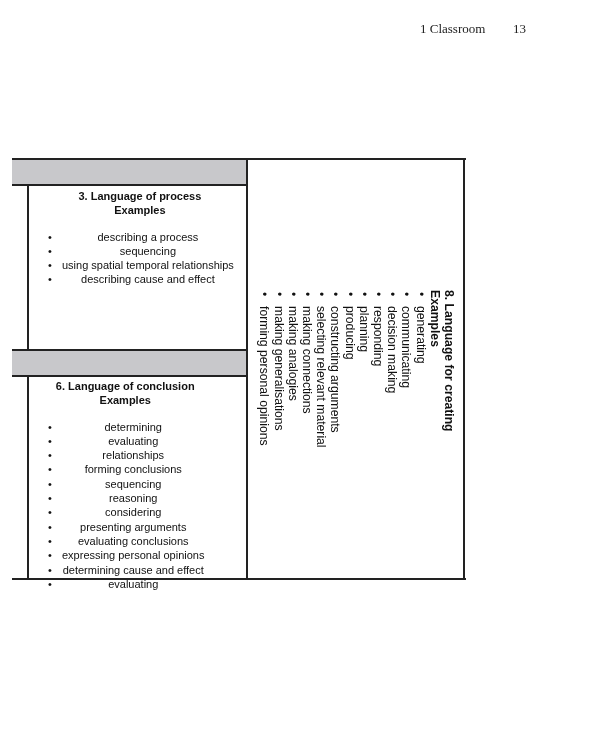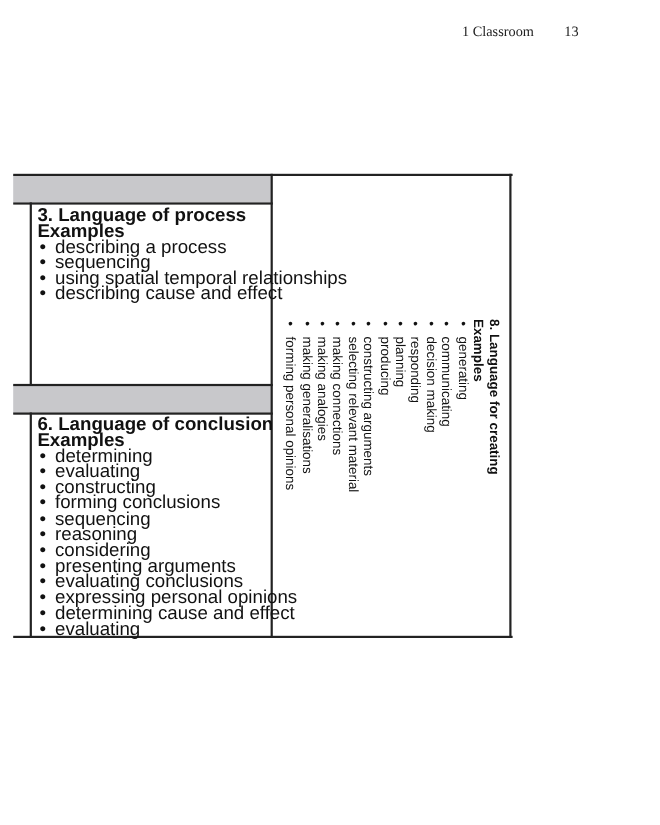--- a/index.html
+++ b/index.html
@@ -5,24 +5,24 @@
     html, body { margin: 0; padding: 0; background: #ffffff; }
     body { width: 600px; height: 750px; position: relative; overflow: hidden; font-family: "Liberation Sans", sans-serif; color: #111; }
     .running-head { position: absolute; top: 21px; left: 420px; font-family: "Liberation Serif", serif; font-size: 13px; color: #222; }
     .running-head .chapter { position: absolute; left: 0; white-space: nowrap; }
     .running-head .page { position: absolute; left: 93px; white-space: nowrap; }
 
     .line-h { position: absolute; height: 2px; background: #222; }
     .line-v { position: absolute; width: 2px; background: #222; }
     .band { position: absolute; background: #c8c8cb; }
 
-    .cell { position: absolute; font-size: 17px; line-height: 14.3px; }
+    .cell { position: absolute; font-size: 11px; line-height: 14.3px; text-align: center; }
     .cell .title { font-weight: bold; }
     .cell .sub { font-weight: bold; }
-    .cell ul { list-style: none; margin: 0; padding: 0; }
+    .cell ul { list-style: none; margin: 12px; padding: 0; }
     .cell li { position: relative; padding-left: 16px; white-space: nowrap; }
     .cell li::before { content: "\2022"; position: absolute; left: 2px; }
 
     .rotated { position: absolute; left: 456px; top: 290px; transform-origin: 0 0; transform: rotate(90deg); font-size: 12.2px; line-height: 14.2px; }
     .rotated .title, .rotated .sub { font-weight: bold; }
     .rotated ul { list-style: none; margin: 0; padding: 0; }
     .rotated li { position: relative; padding-left: 16px; white-space: nowrap; }
     .rotated li::before { content: "\2022"; position: absolute; left: 2px; }
   </style>
 </head>
@@ -59,21 +59,21 @@
       <li>describing cause and effect</li>
     </ul>
   </div>
 
   <div class="cell" style="left:34px; top:379px;">
     <div class="title">6. Language of conclusion</div>
     <div class="sub">Examples</div>
     <ul>
       <li>determining</li>
       <li>evaluating</li>
-      <li>constructing</li>
+      <li>relationships</li>
       <li>forming conclusions</li>
       <li>sequencing</li>
       <li>reasoning</li>
       <li>considering</li>
       <li>presenting arguments</li>
       <li>evaluating conclusions</li>
       <li>expressing personal opinions</li>
       <li>determining cause and effect</li>
       <li>evaluating</li>
     </ul>

